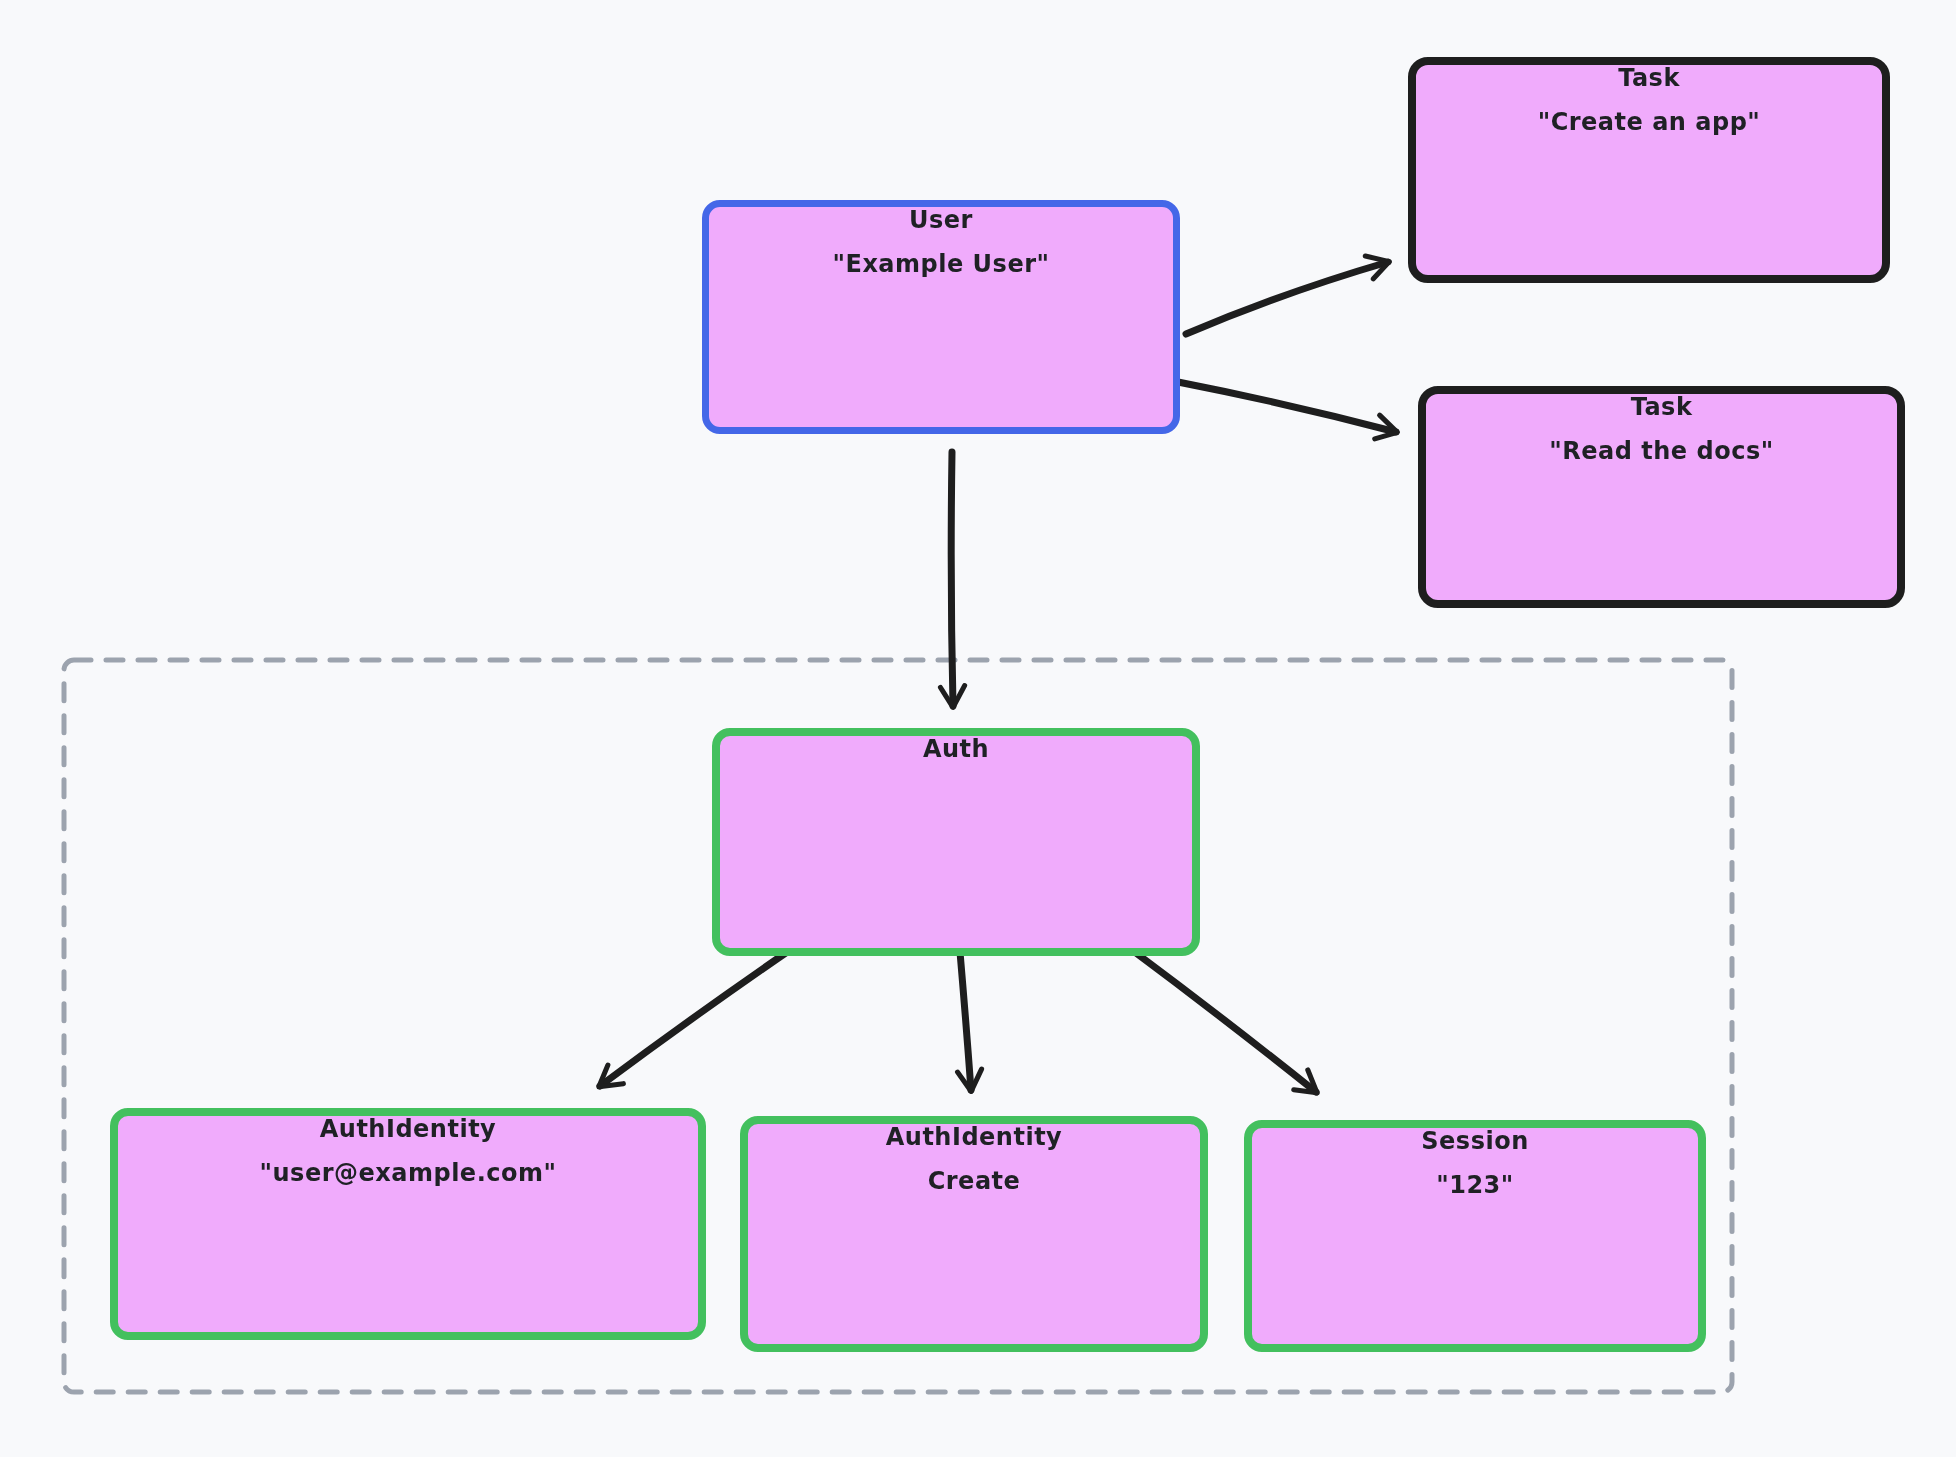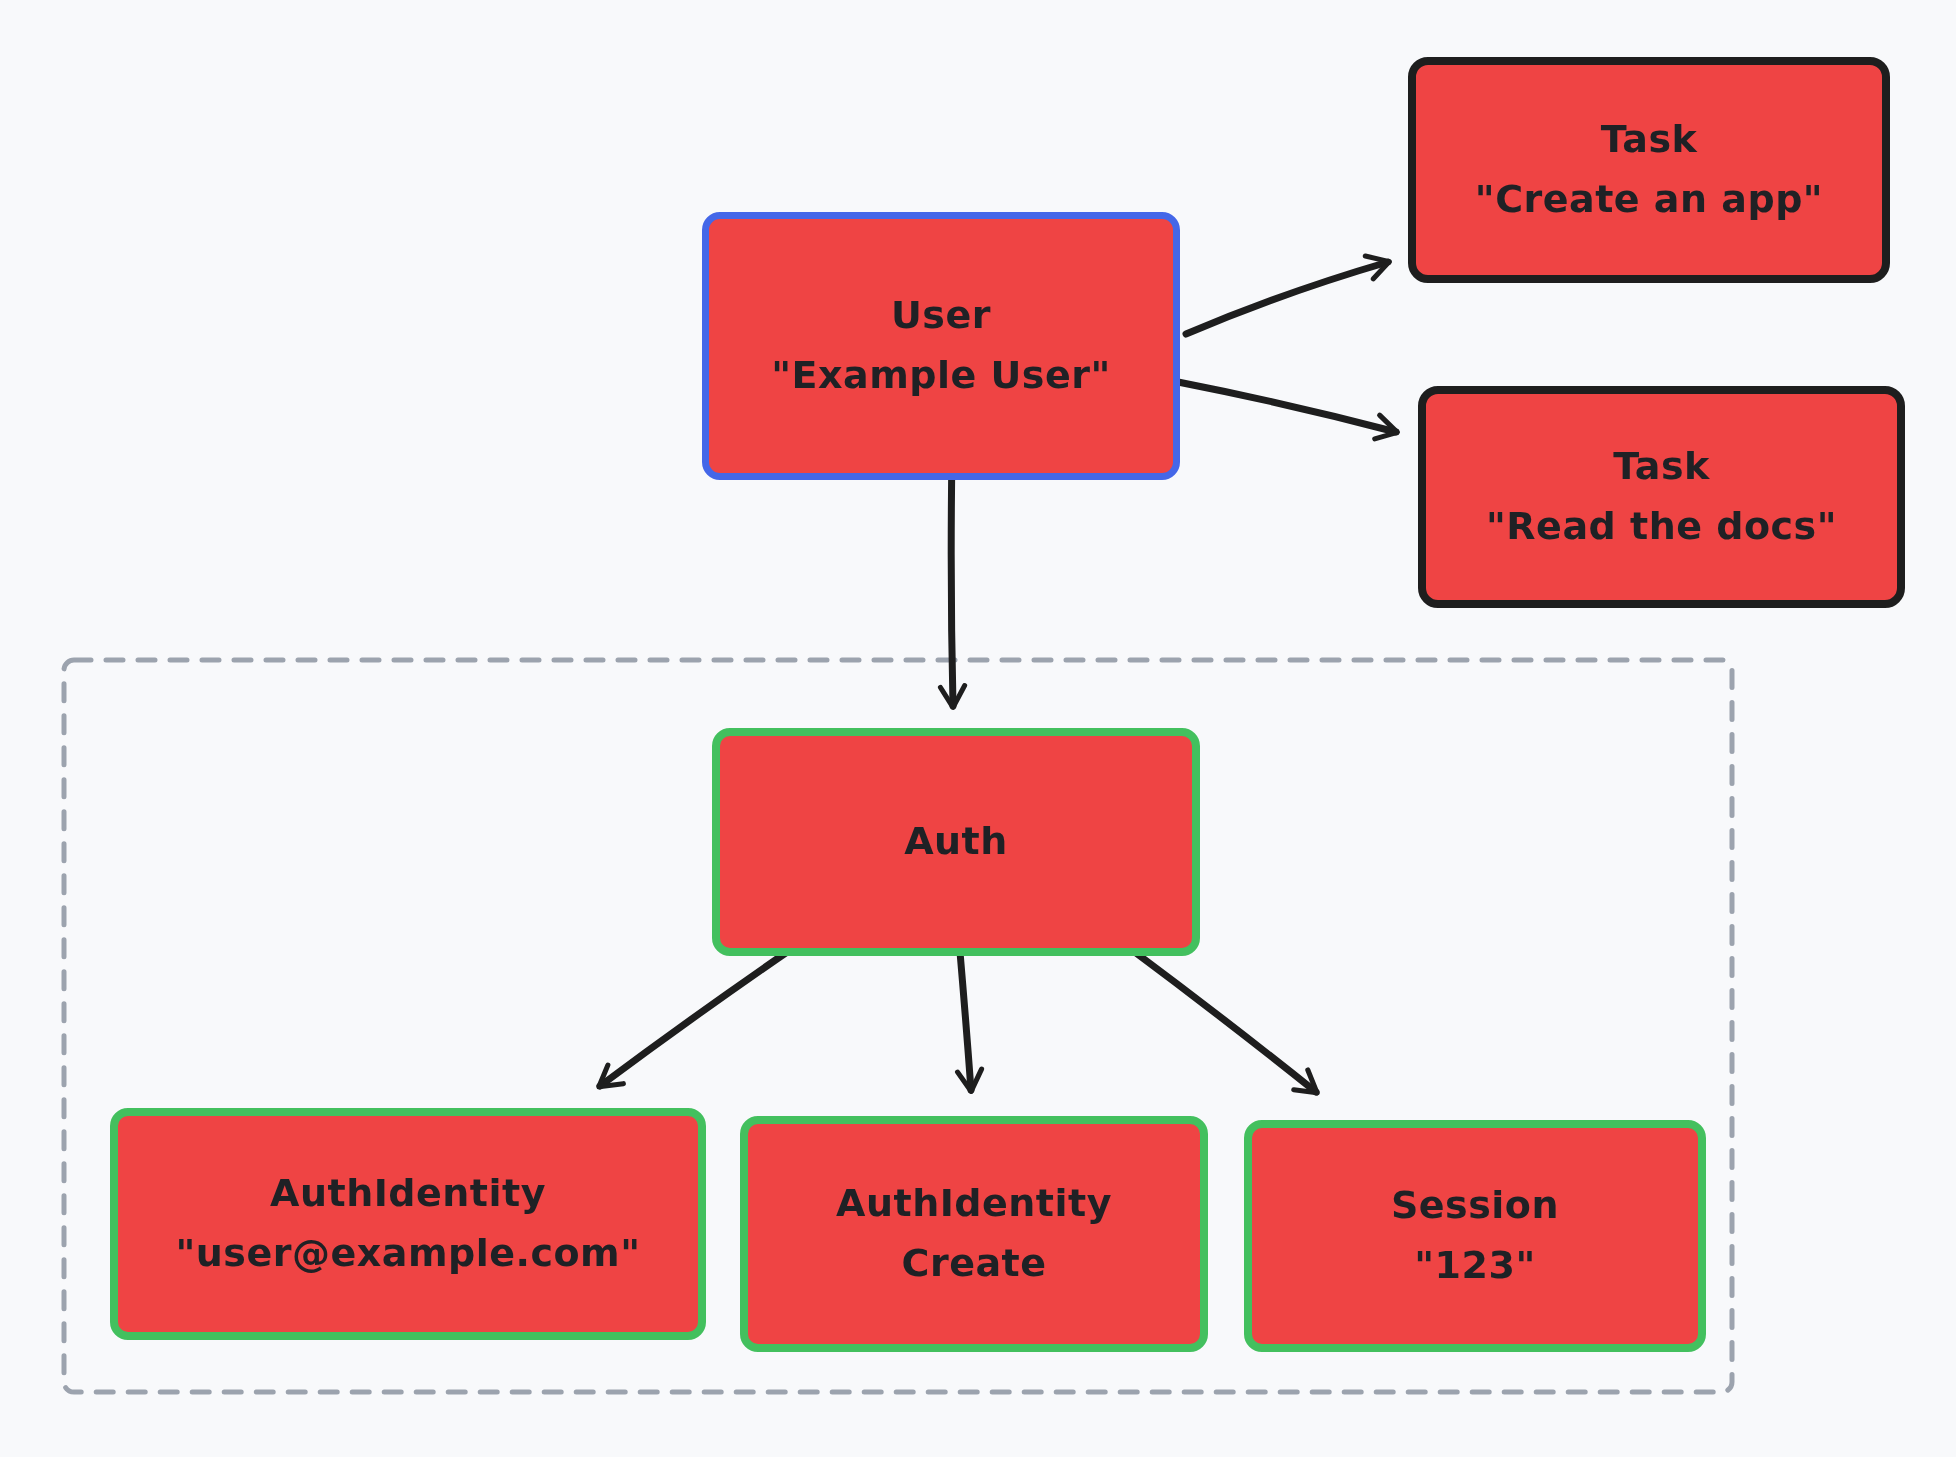--- a/index.html
+++ b/index.html
@@ -21,34 +21,34 @@
     top: 0;
     width: 1956px;
     height: 1457px;
   }
   .node {
     position: absolute;
     box-sizing: border-box;
     display: flex;
     flex-direction: column;
     align-items: center;
-    justify-content: center;
+    justify-content: flex-start;
     gap: 16px;
     text-align: center;
-    background: #ef4444;
+    background: #f0abfc;
     color: #1f2125;
     font-weight: bold;
-    font-size: 38px;
+    font-size: 24px;
     letter-spacing: 0.5px;
     line-height: 1.15;
   }
   .node .line { white-space: nowrap; }
 
   .node-user {
-    left: 702px; top: 212px; width: 478px; height: 268px;
+    left: 702px; top: 200px; width: 478px; height: 234px;
     border: 7px solid #4467e8; border-radius: 18px;
   }
   .node-task-create {
     left: 1408px; top: 57px; width: 482px; height: 226px;
     border: 8px solid #1e1e1e; border-radius: 20px;
   }
   .node-task-read {
     left: 1418px; top: 386px; width: 487px; height: 222px;
     border: 8px solid #1e1e1e; border-radius: 20px;
   }

